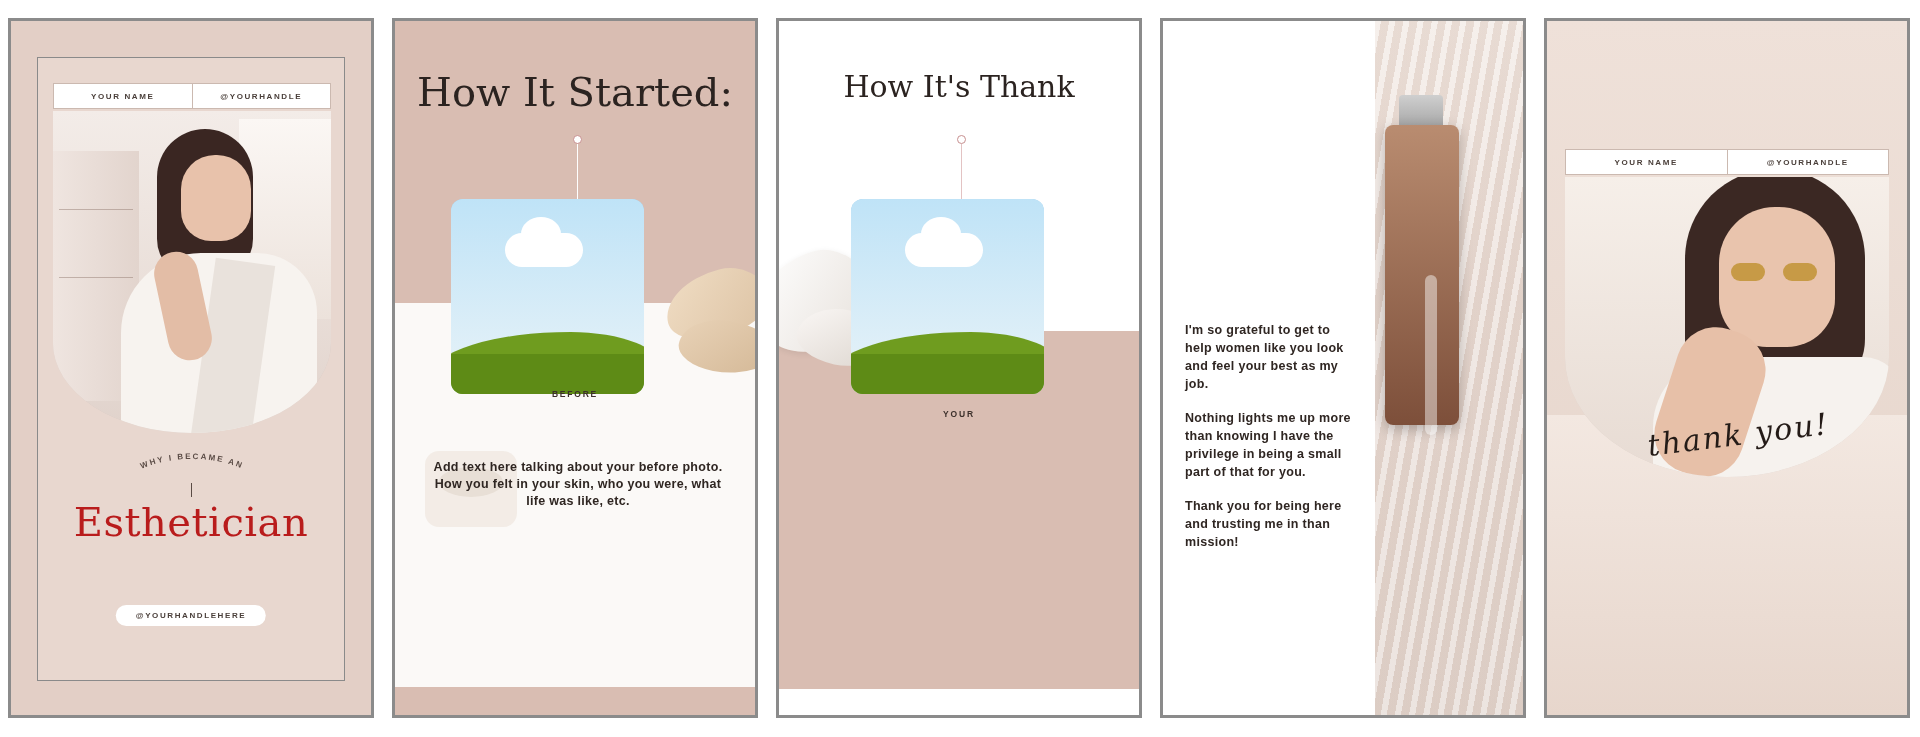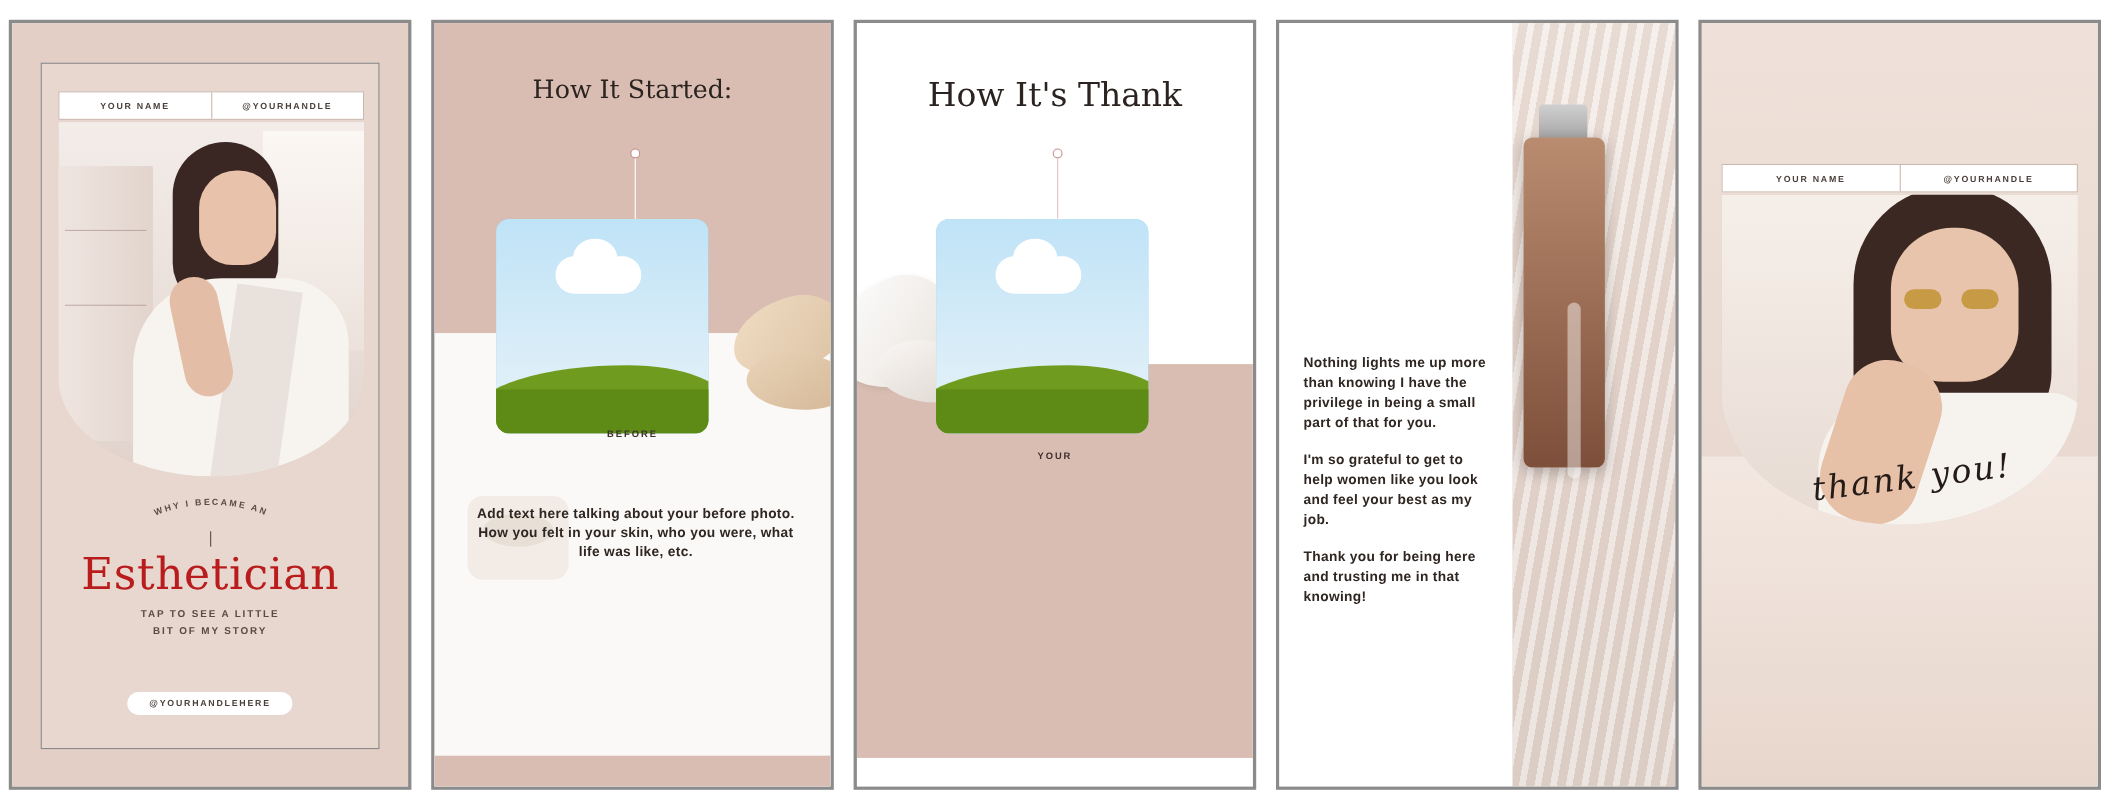--- a/index.html
+++ b/index.html
@@ -150,21 +150,20 @@
     position: absolute;
     left: 50%; transform: translateX(-50%);
     top: 584px;
     padding: 6px 20px;
     background: #ffffff;
     border-radius: 12px;
     font-size: 8px;
     letter-spacing: 1.6px;
     color: #4a3f3a;
     font-weight: bold;
-    margin-top: 24px;
   }
   .s-title {
     position: absolute; left: 0; right: 0;
     text-align: center;
     font-family: "DejaVu Serif", serif;
     color: #2b2320;
   }
   .pin {
     position: absolute;
     width: 9px; height: 9px;
@@ -391,32 +390,28 @@
             <path id="arcpath" d="M 8,46 A 80,44 0 0 1 162,46" fill="none"></path>
           </defs>
         <text class="s1-arc-text" fill="#5a4b45" font-size="8" letter-spacing="2.2" font-family="Liberation Sans, sans-serif" font-weight="bold">
           <textPath href="#arcpath" startOffset="50%" text-anchor="middle">WHY I BECAME AN</textPath>
         </text>
       </svg>
     </div>
 
     <div class="tick"></div>
     <div class="s1-title">Esthetician</div>
-    <div class="s1-sub">
-      <div>TAP TO SEE A LITTLE</div>
-      <div>BIT OF MY STORY</div>
-    </div>
     <div class="pill">@YOURHANDLEHERE</div>
   </div>
 
   <div class="story" id="s2">
     <div class="band-top"></div>
     <div class="band-bot"></div>
 
-    <div class="s-title" style="top:48px; font-size:23px;">How It Started:</div>
+    <div class="s-title" style="top:48px; font-size:40px;">How It Started:</div>
 
     <div class="pin" style="left:178px; top:114px;"></div>
     <div class="pin-line" style="left:182px; top:123px; height:55px; background:#ffffff;"></div>
 
     <div class="ph" style="left:56px; top:178px;">
       <div class="sky"></div>
       <div class="hill"></div>
       <div class="hill2"></div>
       <div class="cloud"></div>
     </div>
@@ -461,23 +456,23 @@
   <div class="story" id="s4">
     <div class="left"></div>
     <div class="right">
       <div class="fabric"></div>
       <div class="cap2"></div>
       <div class="bottle">
         <div class="drop"></div>
       </div>
     </div>
     <div class="text">
+      <p>I'm so grateful to get to help women like you look and feel your best as my job.</p>
       <p>Nothing lights me up more than knowing I have the privilege in being a small part of that for you.</p>
-      <p>I'm so grateful to get to help women like you look and feel your best as my job.</p>
-      <p>Thank you for being here and trusting me in that knowing!</p>
+      <p>Thank you for being here and trusting me in than mission!</p>
     </div>
   </div>
 
   <div class="story" id="s5">
     <div class="bg5"></div>
     <div class="sheet"></div>
 
     <div class="namebar5">
       <div>YOUR NAME</div>
       <div>@YOURHANDLE</div>

